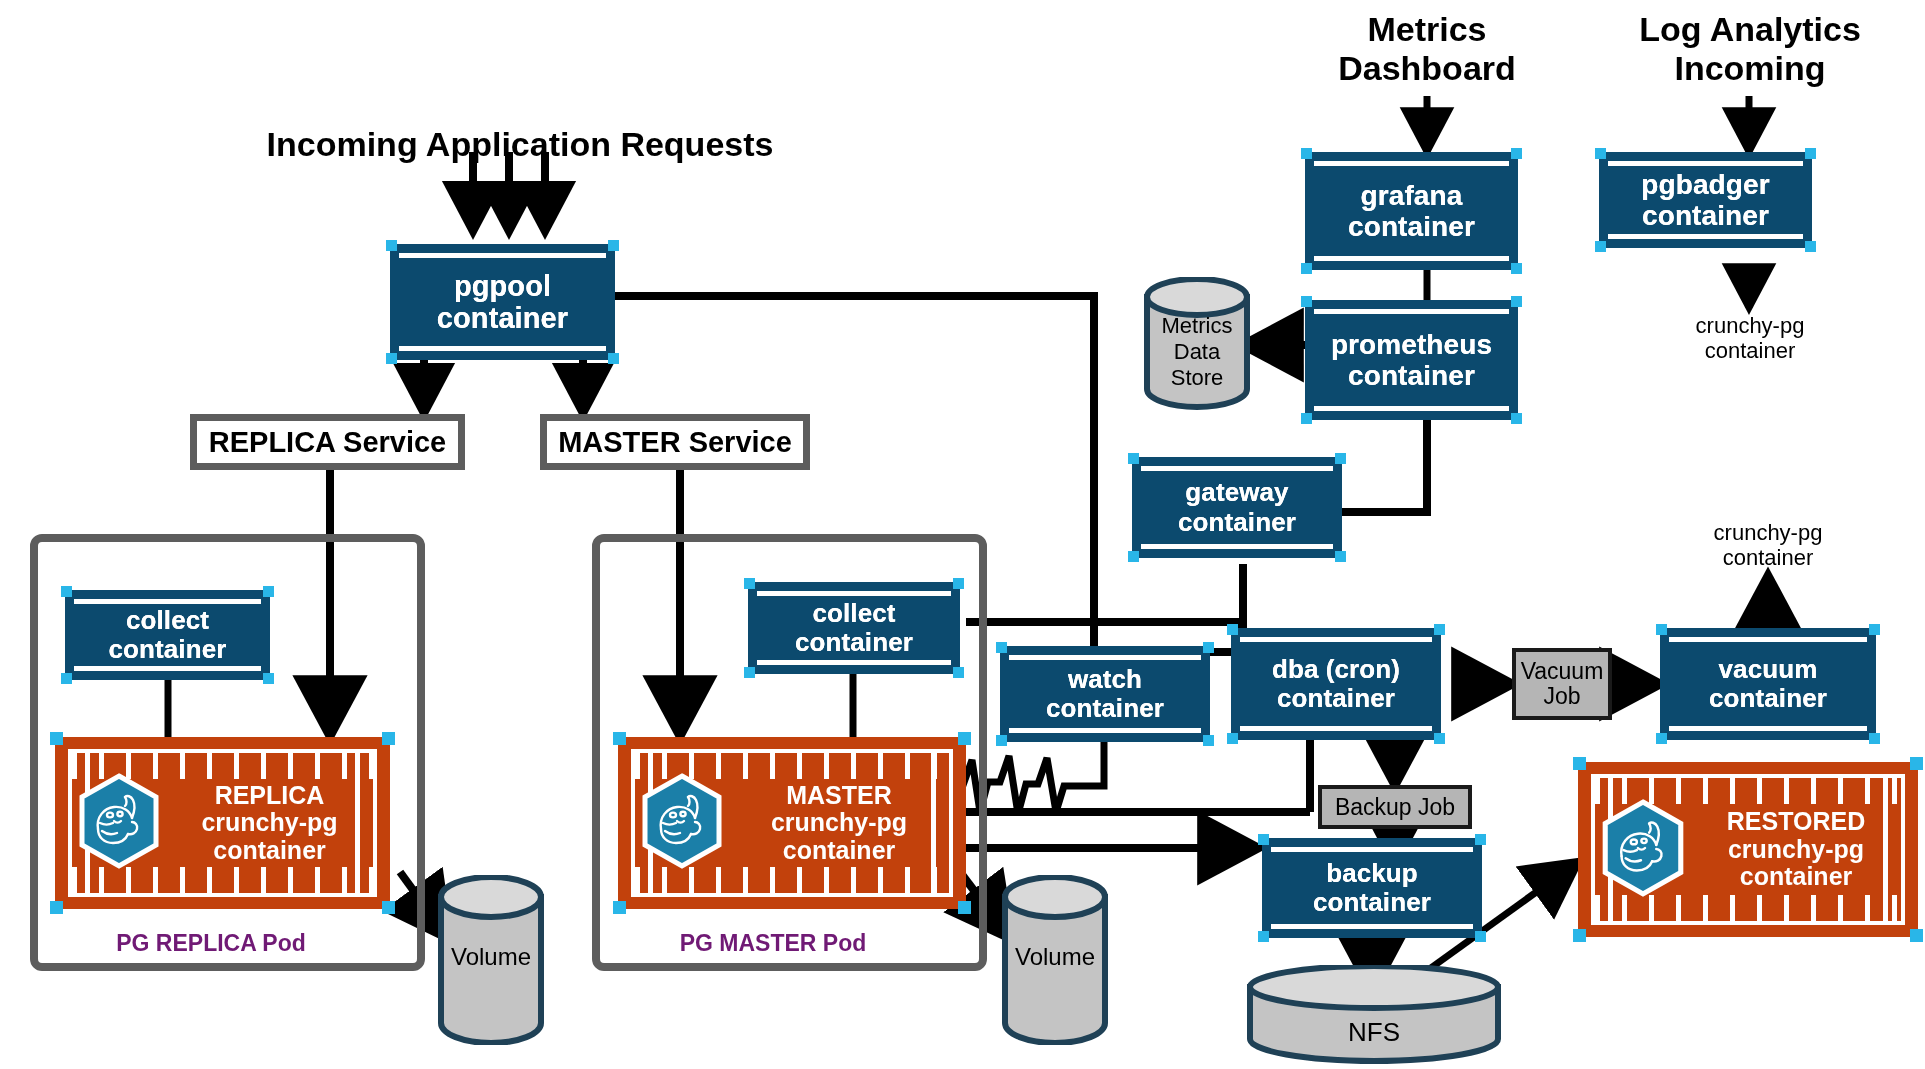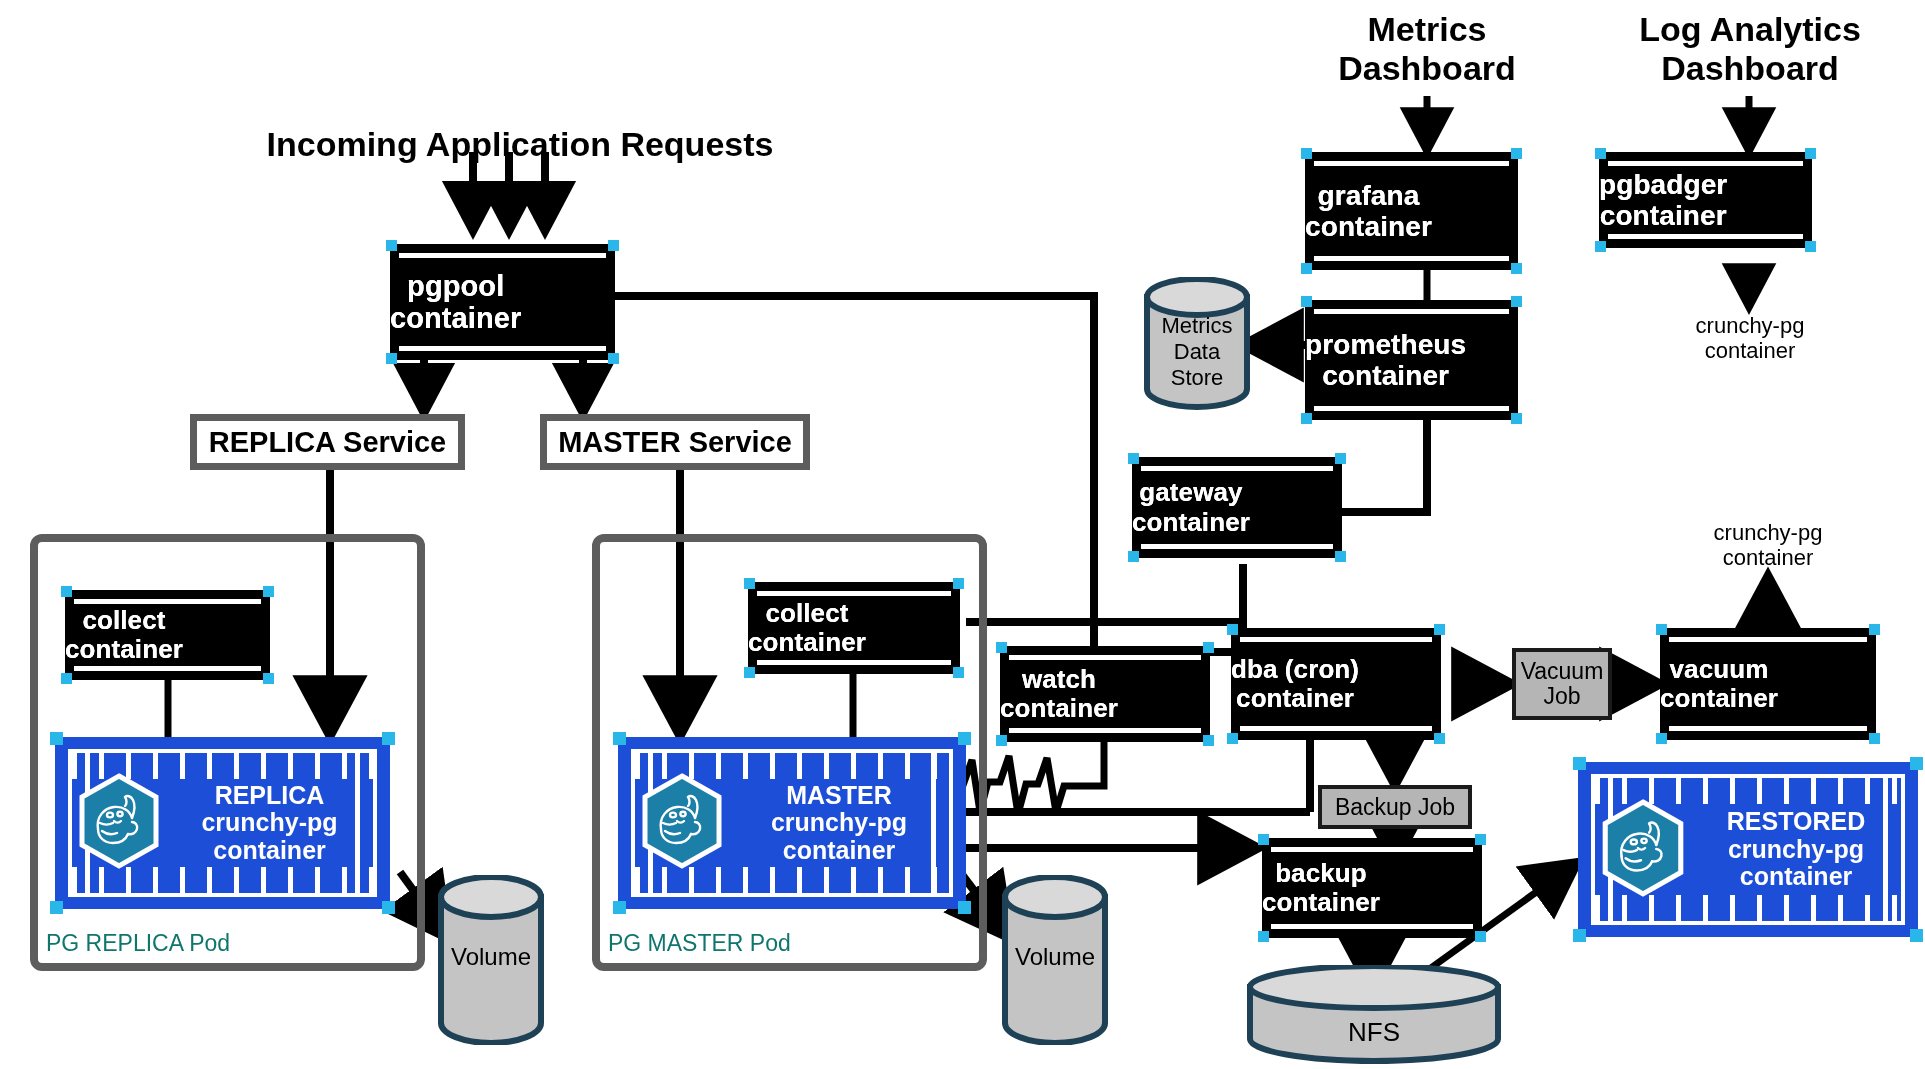--- a/index.html
+++ b/index.html
@@ -4,55 +4,55 @@
 <title>Crunchy PostgreSQL Container Architecture</title>
 <style>
   html,body{margin:0;padding:0;background:#ffffff;}
   body{font-family:"Liberation Sans", sans-serif;}
   #stage{position:relative;width:1925px;height:1069px;background:#fff;overflow:hidden;}
 
   
   #edges{position:absolute;left:0;top:0;width:1925px;height:1069px;pointer-events:none;}
 
   
-  .ctr{position:absolute;background:#000000;box-sizing:border-box;
-       display:flex;align-items:center;justify-content:flex-start;}
+  .ctr{position:absolute;background:#0c4a6e;box-sizing:border-box;
+       display:flex;align-items:center;justify-content:center;}
   .ctr .bar{position:absolute;left:9px;right:9px;height:5px;background:#ffffff;}
   .ctr .bar.top{top:9px;}
   .ctr .bar.bot{bottom:9px;}
   .ctr .cnr{position:absolute;width:11px;height:11px;background:#29b6e8;}
   .ctr .c1{left:-4px;top:-4px;} .ctr .c2{right:-4px;top:-4px;}
   .ctr .c3{left:-4px;bottom:-4px;} .ctr .c4{right:-4px;bottom:-4px;}
   .ctr .lbl{position:relative;z-index:3;color:#ffffff;font-weight:bold;
             text-align:center;line-height:1.12;letter-spacing:.1px;
             white-space:pre-line;text-shadow:0 0 0 #fff;}
 
   
-  .crate{position:absolute;background:#1d4ed8;box-sizing:border-box;}
+  .crate{position:absolute;background:#c2410c;box-sizing:border-box;}
   .crate .inner{position:absolute;left:13px;right:13px;top:12px;bottom:12px;
                 border:4px solid #fff;box-sizing:border-box;}
   .crate .slats{position:absolute;left:0;right:0;height:26px;
                 background-image:repeating-linear-gradient(to right,
                    #ffffff 0px,#ffffff 5px,transparent 5px,transparent 27px);}
   .crate .slats.t{top:0;}
   .crate .slats.b{bottom:0;}
   .crate .endl{position:absolute;top:0;bottom:0;width:5px;background:#fff;}
   .crate .cnr{position:absolute;width:13px;height:13px;background:#29b6e8;}
   .crate .c1{left:-5px;top:-5px;} .crate .c2{right:-5px;top:-5px;}
   .crate .c3{left:-5px;bottom:-5px;} .crate .c4{right:-5px;bottom:-5px;}
   .crate .body{position:absolute;left:13px;right:13px;top:12px;bottom:12px;
                display:flex;align-items:center;justify-content:flex-start;z-index:4;}
   .crate .logo{flex:0 0 auto;margin-left:8px;}
   .crate .txt{color:#fff;font-weight:bold;text-align:center;line-height:1.1;
               white-space:pre-line;flex:1 1 auto;}
 
   
   .pod{position:absolute;border:8px solid #5d5d5d;border-radius:12px;
        background:transparent;box-sizing:border-box;}
-  .podlbl{position:absolute;color:#0f766e;font-weight:normal;text-align:left;}
+  .podlbl{position:absolute;color:#701a75;font-weight:bold;text-align:center;}
 
   
   .svc{position:absolute;border:7px solid #5d5d5d;background:#fff;box-sizing:border-box;
        display:flex;align-items:center;justify-content:center;color:#000;font-weight:bold;}
 
   
   .job{position:absolute;border:4px solid #1a1a1a;background:#b5b5b5;box-sizing:border-box;
        display:flex;align-items:center;justify-content:center;color:#000;
        text-align:center;line-height:1.08;white-space:pre-line;}
 
@@ -145,21 +145,21 @@
       <path d="M1410,983 L1578,862" stroke-width="7" marker-end="url(#ahS)"></path>
     </g>
   </svg>
 
   <div class="txtlbl" style="left:200px;top:125px;width:640px;font-size:34px;font-weight:bold;">Incoming Application Requests</div>
 
   <div class="txtlbl" style="left:1277px;top:10px;width:300px;font-size:34px;font-weight:bold;">Metrics
 Dashboard</div>
 
   <div class="txtlbl" style="left:1590px;top:10px;width:320px;font-size:34px;font-weight:bold;">Log Analytics
-Dashboard</div>
+Incoming</div>
 
   <div class="ctr" style="left:390px;top:244px;width:225px;height:116px;">
     <span class="bar top"></span>
     <span class="bar bot"></span>
     <span class="cnr c1"></span>
     <span class="cnr c2"></span>
     <span class="cnr c3"></span>
     <span class="cnr c4"></span>
     <span class="lbl" style="font-size:29px;">pgpool
 container</span>

